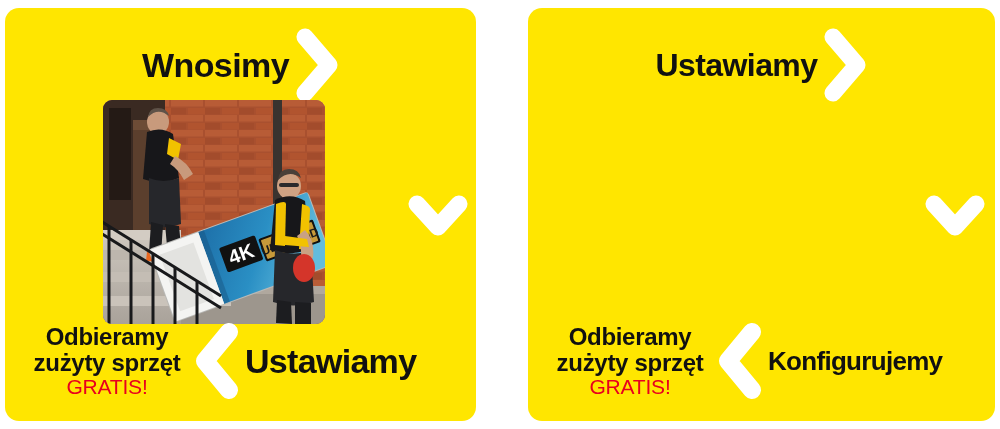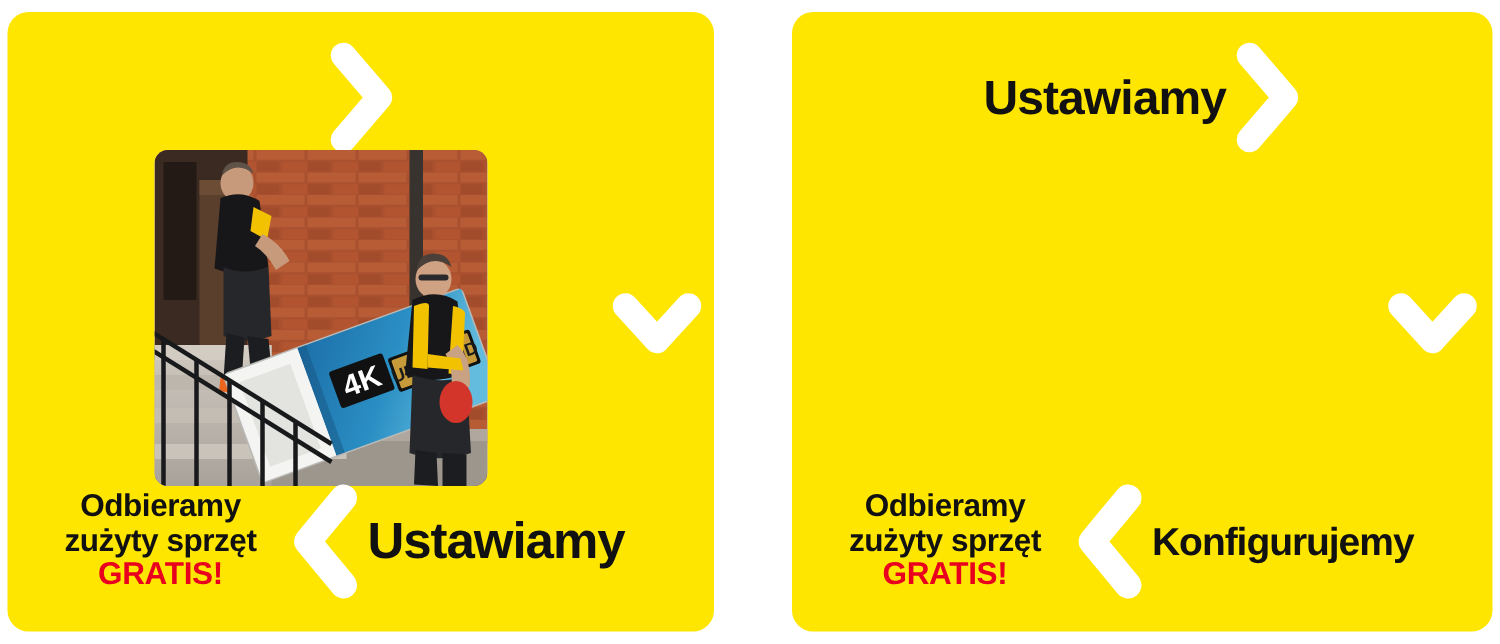--- a/index.html
+++ b/index.html
@@ -103,27 +103,27 @@
   .recycle-block {
     text-align: center;
     line-height: 1.08;
     flex: none;
     width: 160px;
   }
   .recycle-line {
     display: block;
     color: #111111;
     font-weight: 700;
-    font-size: 21px;
+    font-size: 24px;
     letter-spacing: -0.3px;
   }
   .recycle-free {
     display: block;
     color: #e8001e;
-    font-weight: 700;
+    font-weight: 400;
     font-size: 21px;
     letter-spacing: -0.2px;
   }
   .bottom-word {
     color: #111111;
     font-weight: 700;
     font-size: 34px;
     letter-spacing: -0.7px;
     line-height: 1;
     white-space: nowrap;
@@ -132,20 +132,21 @@
   .chev-left-wrap { flex: none; margin: 0 2px 0 4px; }
 </style>
 </head>
 <body>
 
 <div class="stage">
 
   <div class="panel" id="panel-left">
 
     <div class="top-row">
+      <span class="step-word">Wnosimy</span>
 
       <svg class="chev chev-right" viewBox="0 0 44 74">
         <path d="M10 9 L34 37 L10 65" fill="none" stroke="#ffffff" stroke-width="17" stroke-linecap="round" stroke-linejoin="round"></path>
       </svg>
 
     </div>
 
     <div class="chev-down-wrap">
       <svg class="chev chev-down" viewBox="0 0 60 44">
         <path d="M9 10 L30 33 L51 10" fill="none" stroke="#ffffff" stroke-width="17" stroke-linecap="round" stroke-linejoin="round"></path>

